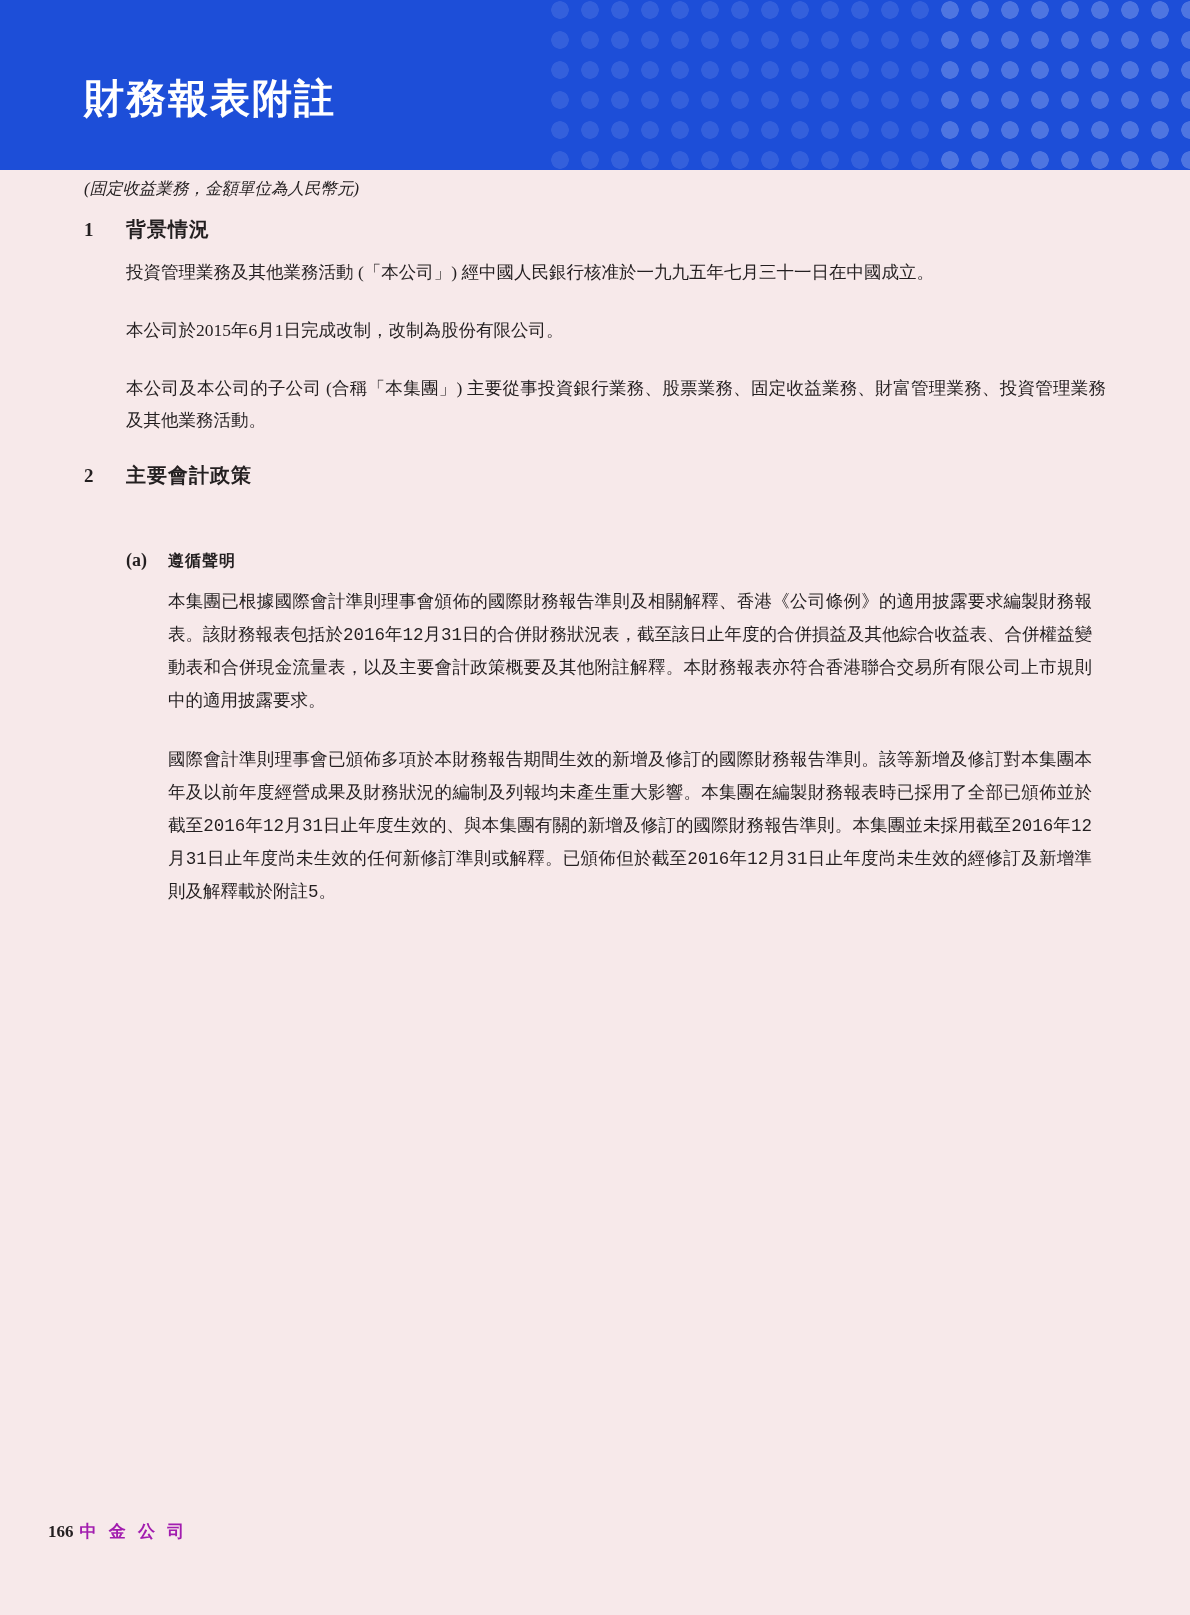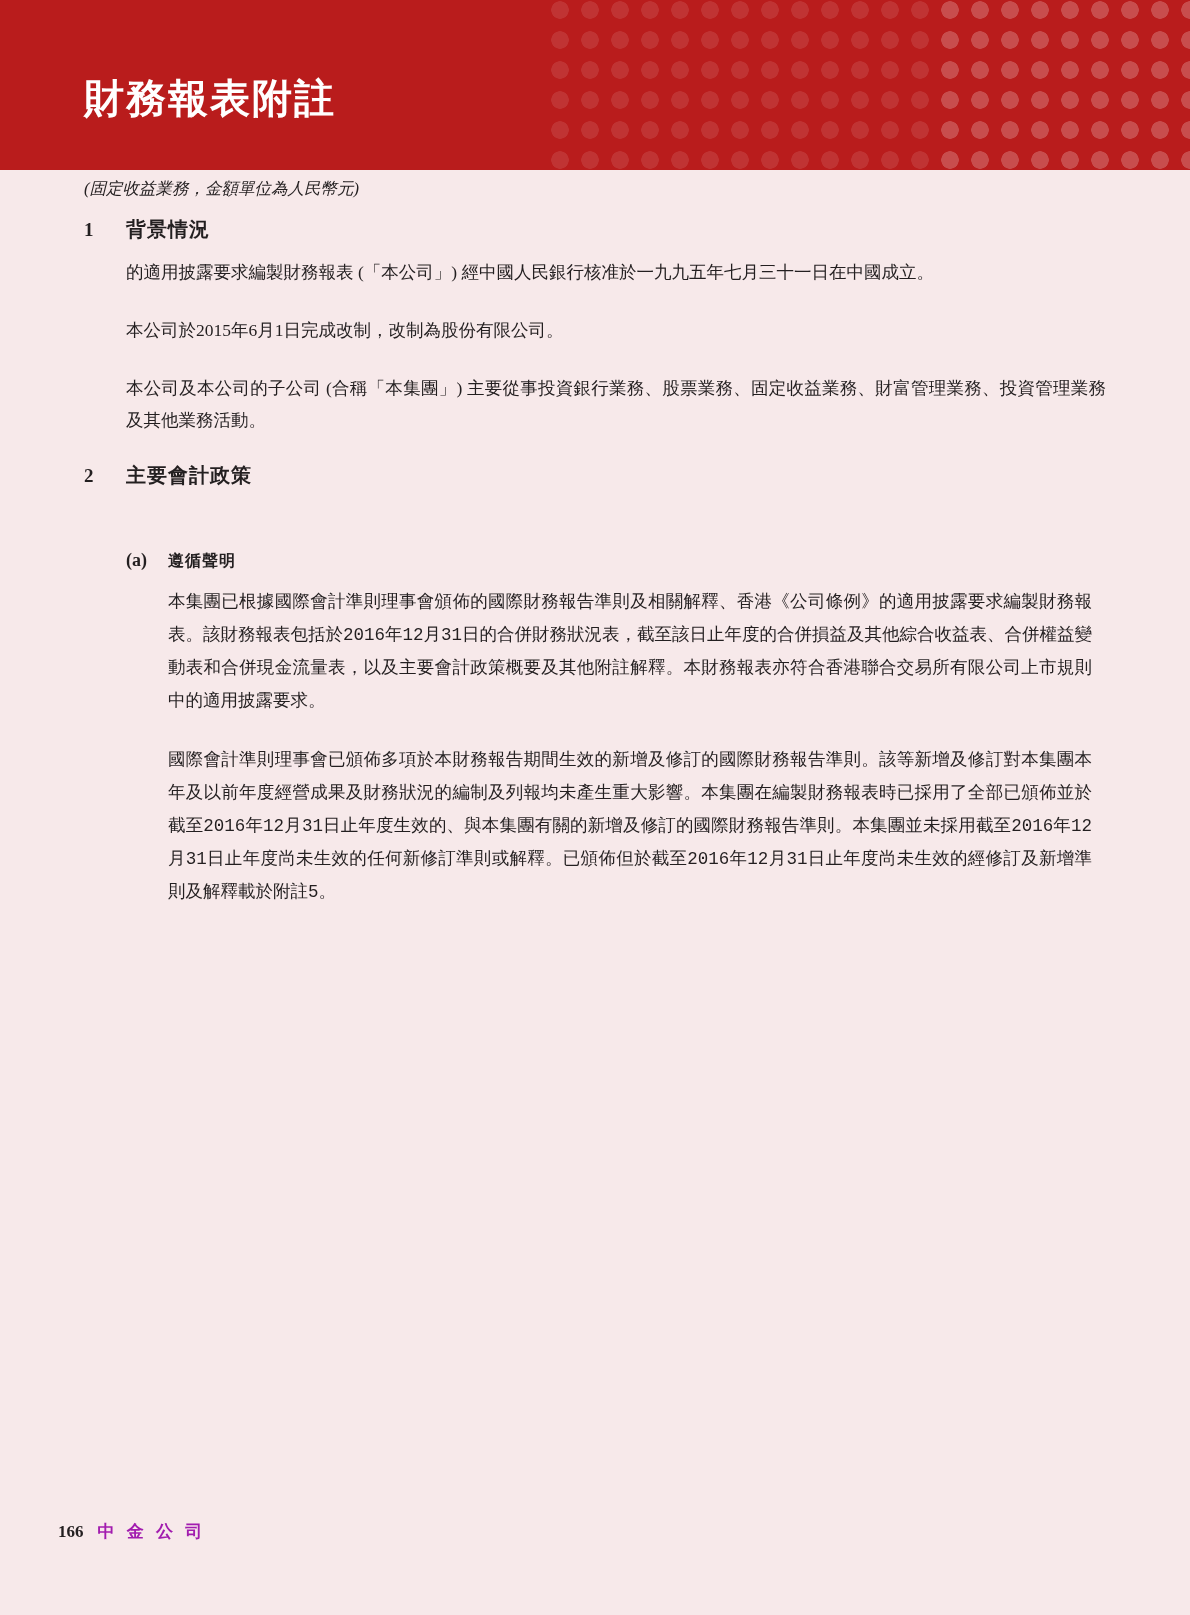--- a/index.html
+++ b/index.html
@@ -14,21 +14,21 @@
     color: #231f20;
     position: relative;
     overflow: hidden;
   }
 
   
   .header-band {
     position: relative;
     width: 1190px;
     height: 170px;
-    background: #b91c1c;
+    background: #1d4ed8;
     overflow: hidden;
   }
   .header-dots {
     position: absolute;
     top: 0;
     right: 0;
     width: 640px;
     height: 170px;
     background-image: radial-gradient(circle at 10px 10px, rgba(255,255,255,0.10) 8.5px, rgba(255,255,255,0) 9px);
     background-size: 30px 30px;
@@ -123,25 +123,25 @@
     font-size: 17.5px;
     line-height: 1.88;
     text-align: justify;
     text-justify: inter-ideograph;
     font-family: Liberation Mono, monospace;
   }
 
   
   .footer {
     position: absolute;
-    left: 58px;
+    left: 48px;
     bottom: 72px;
     display: flex;
     align-items: baseline;
-    gap: 14px;
+    gap: 6px;
     font-weight: bold;
   }
   .footer-page {
     font-size: 17px;
     color: #231f20;
   }
   .footer-company {
     font-size: 17px;
     letter-spacing: 4px;
     color: #a21caf;
@@ -159,21 +159,21 @@
 <div class="content">
   <div class="subtitle">(固定收益業務，金額單位為人民幣元)</div>
 
   <div class="doc-body">
 
     <div class="note-block">
       <div class="note-head">
         <span class="note-num">1</span>
         <span class="note-title">背景情況</span>
       </div>
-      <p class="para">的適用披露要求編製財務報表 (「本公司」) 經中國人民銀行核准於一九九五年七月三十一日在中國成立。</p>
+      <p class="para">投資管理業務及其他業務活動 (「本公司」) 經中國人民銀行核准於一九九五年七月三十一日在中國成立。</p>
       <p class="para">本公司於2015年6月1日完成改制，改制為股份有限公司。</p>
       <p class="para">本公司及本公司的子公司 (合稱「本集團」) 主要從事投資銀行業務、股票業務、固定收益業務、財富管理業務、投資管理業務及其他業務活動。</p>
     </div>
 
     <div class="note-block">
       <div class="note-head">
         <span class="note-num">2</span>
         <span class="note-title">主要會計政策</span>
       </div>
 

